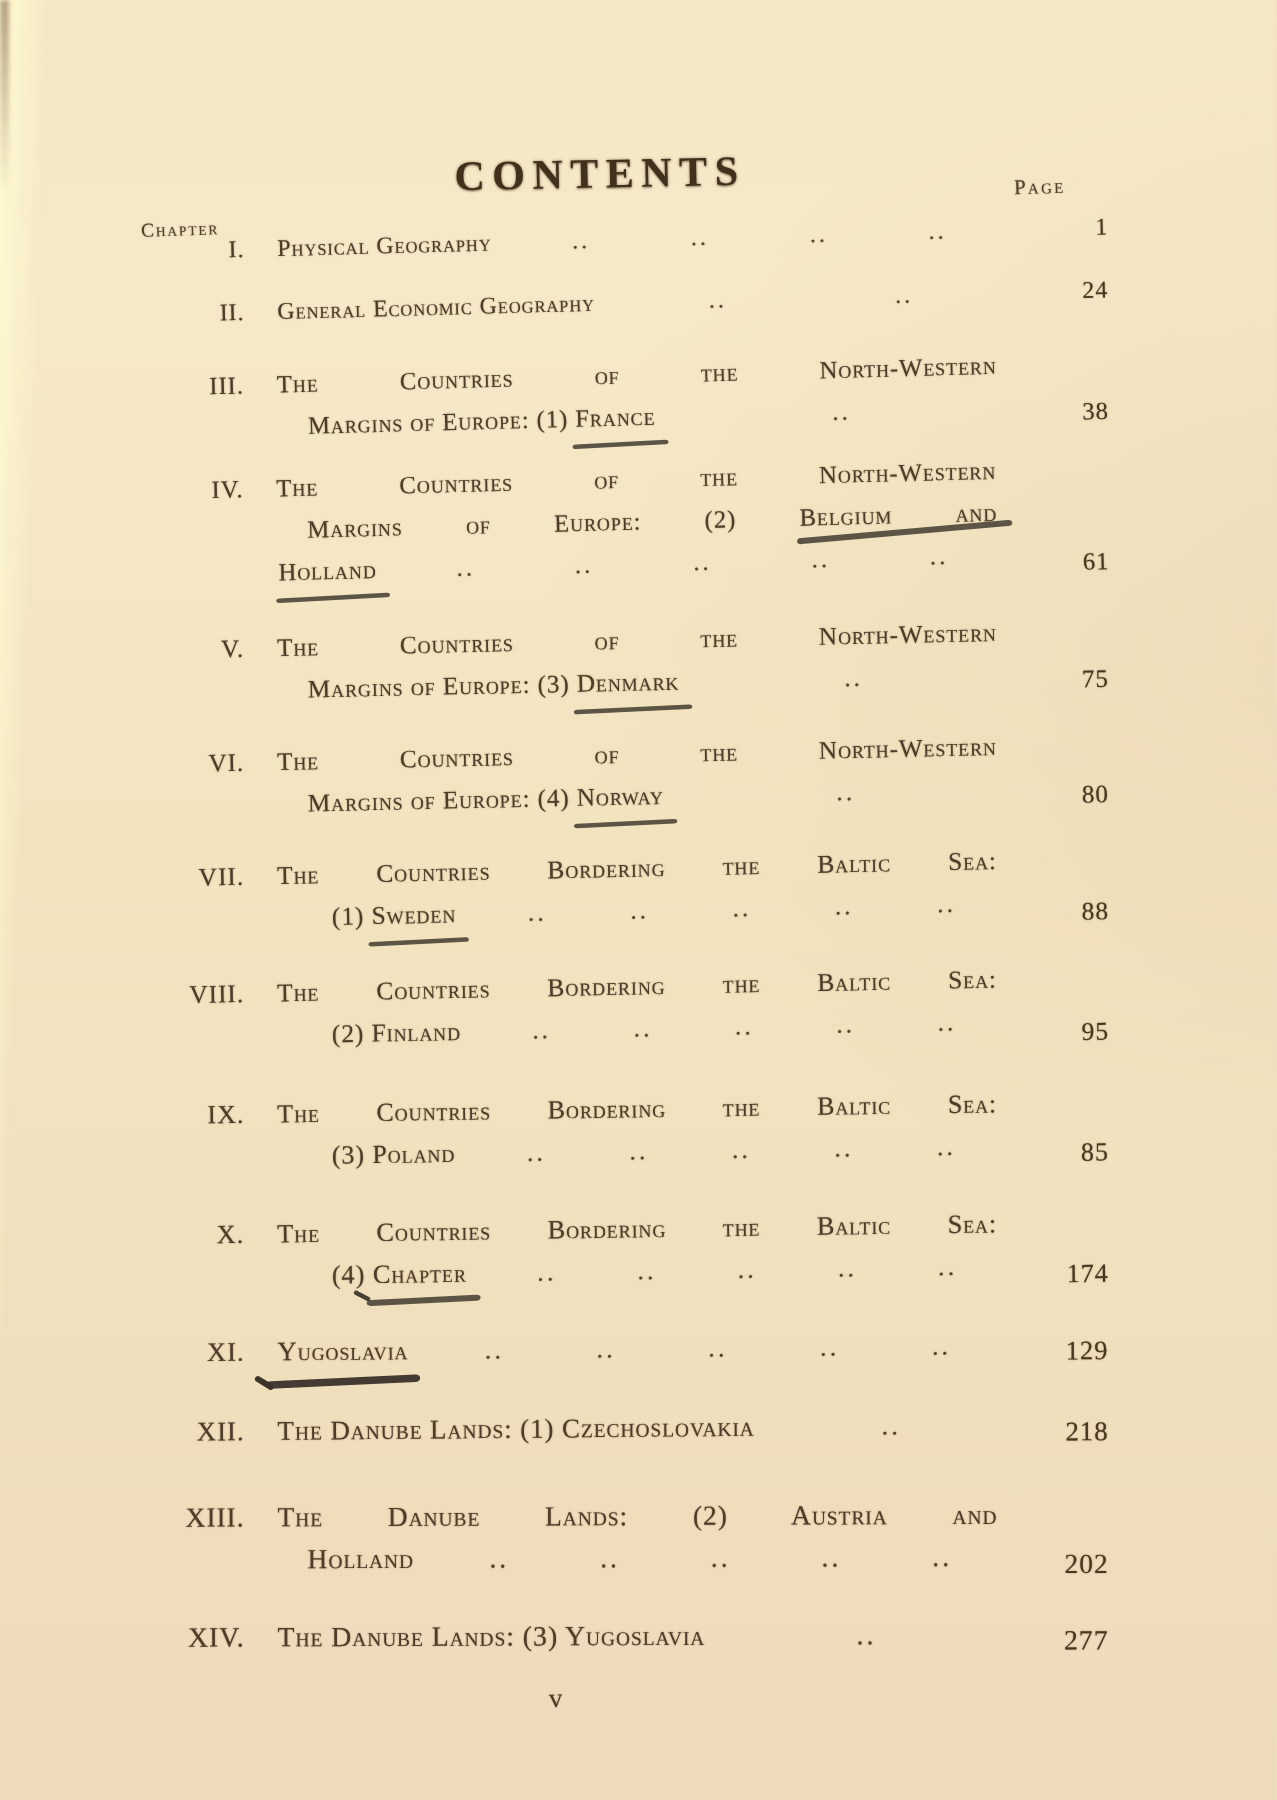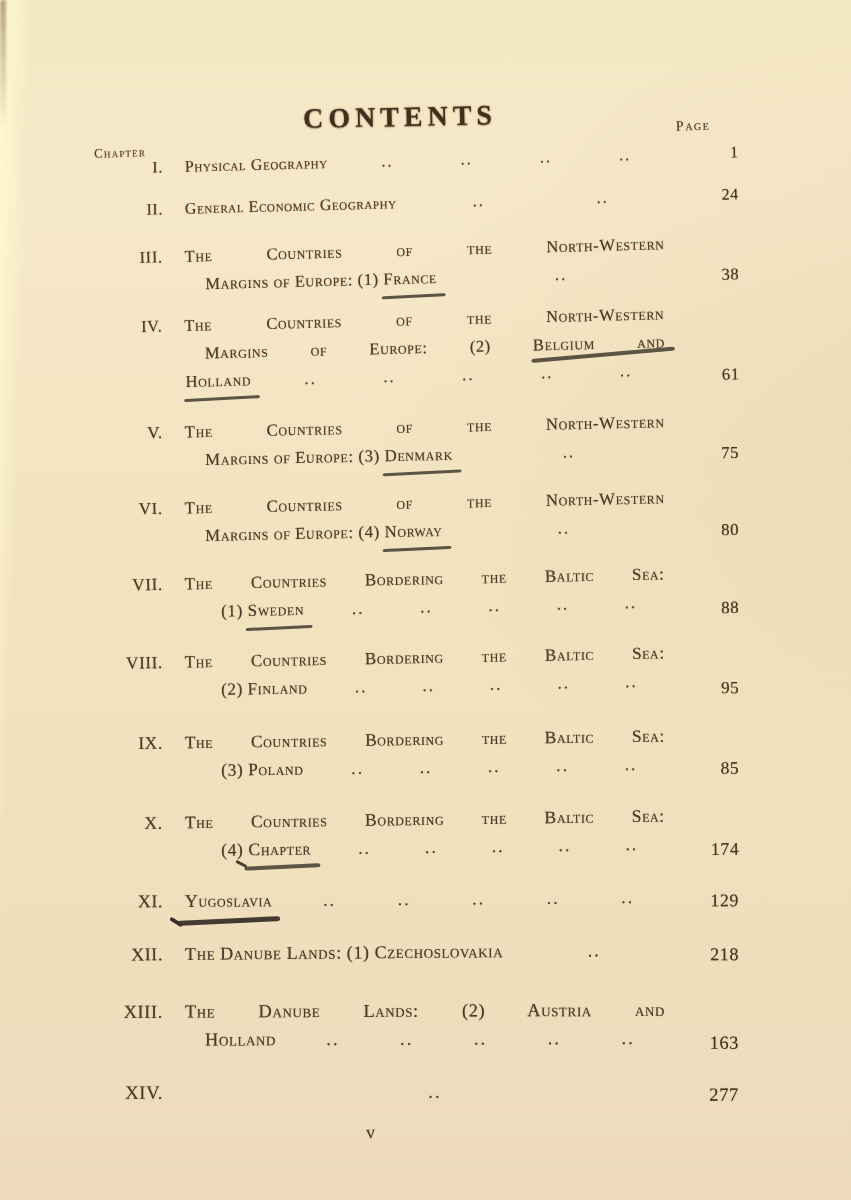--- a/index.html
+++ b/index.html
@@ -288,26 +288,27 @@
             <span class="seg">Holland</span>
             <span class="leaders">
               <span class="dotg">..</span>
               <span class="dotg">..</span>
               <span class="dotg">..</span>
               <span class="dotg">..</span>
               <span class="dotg">..</span>
             </span>
           </div>
         </div>
-        <div class="pagenum">163</div>
+        <div class="pagenum">202</div>
       </div>
       <div class="entry">
         <div class="numeral">XIV.</div>
         <div class="body">
           <div class="line">
+            <span class="seg">The Danube Lands: (3) Yugoslavia</span>
             <span class="leaders">
               <span class="dotg">..</span>
             </span>
           </div>
         </div>
         <div class="pagenum">277</div>
       </div>
     </div>
   <div class="folio">v</div>
 </main>

